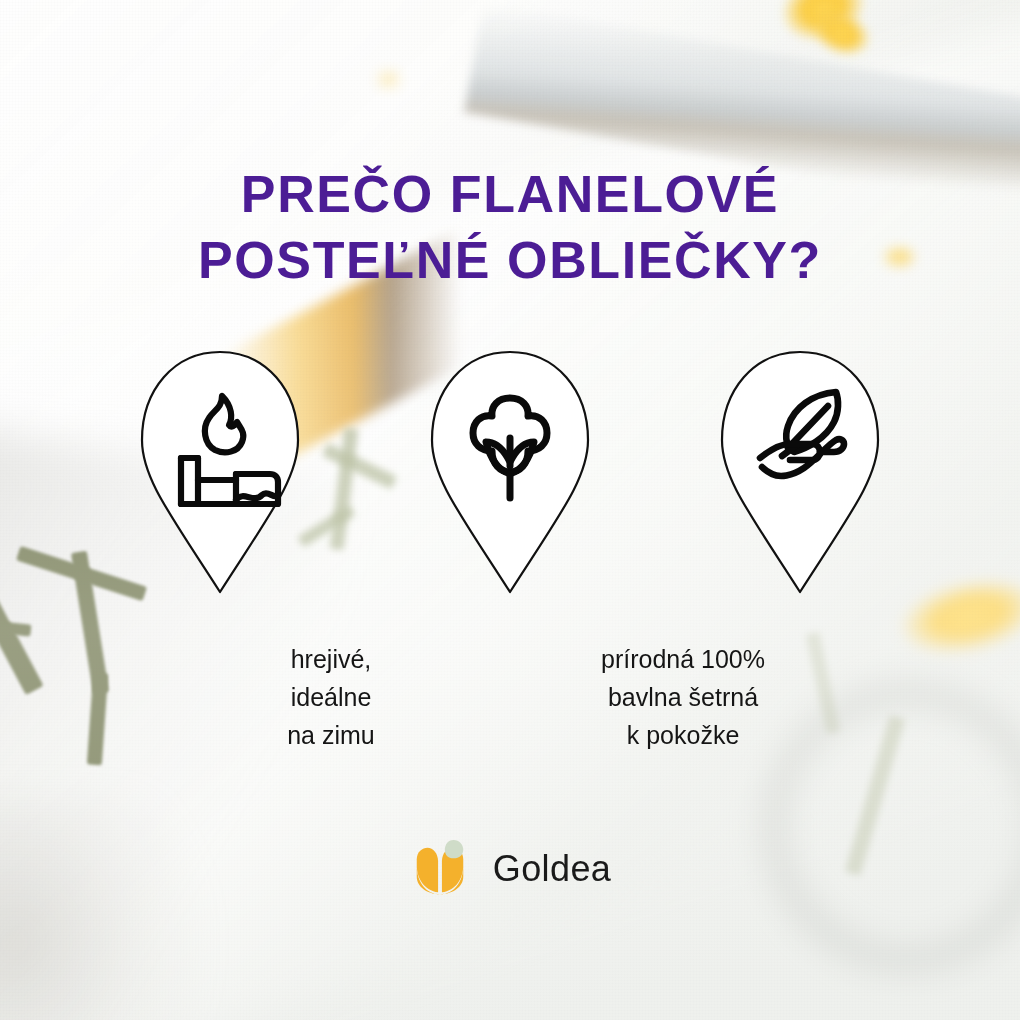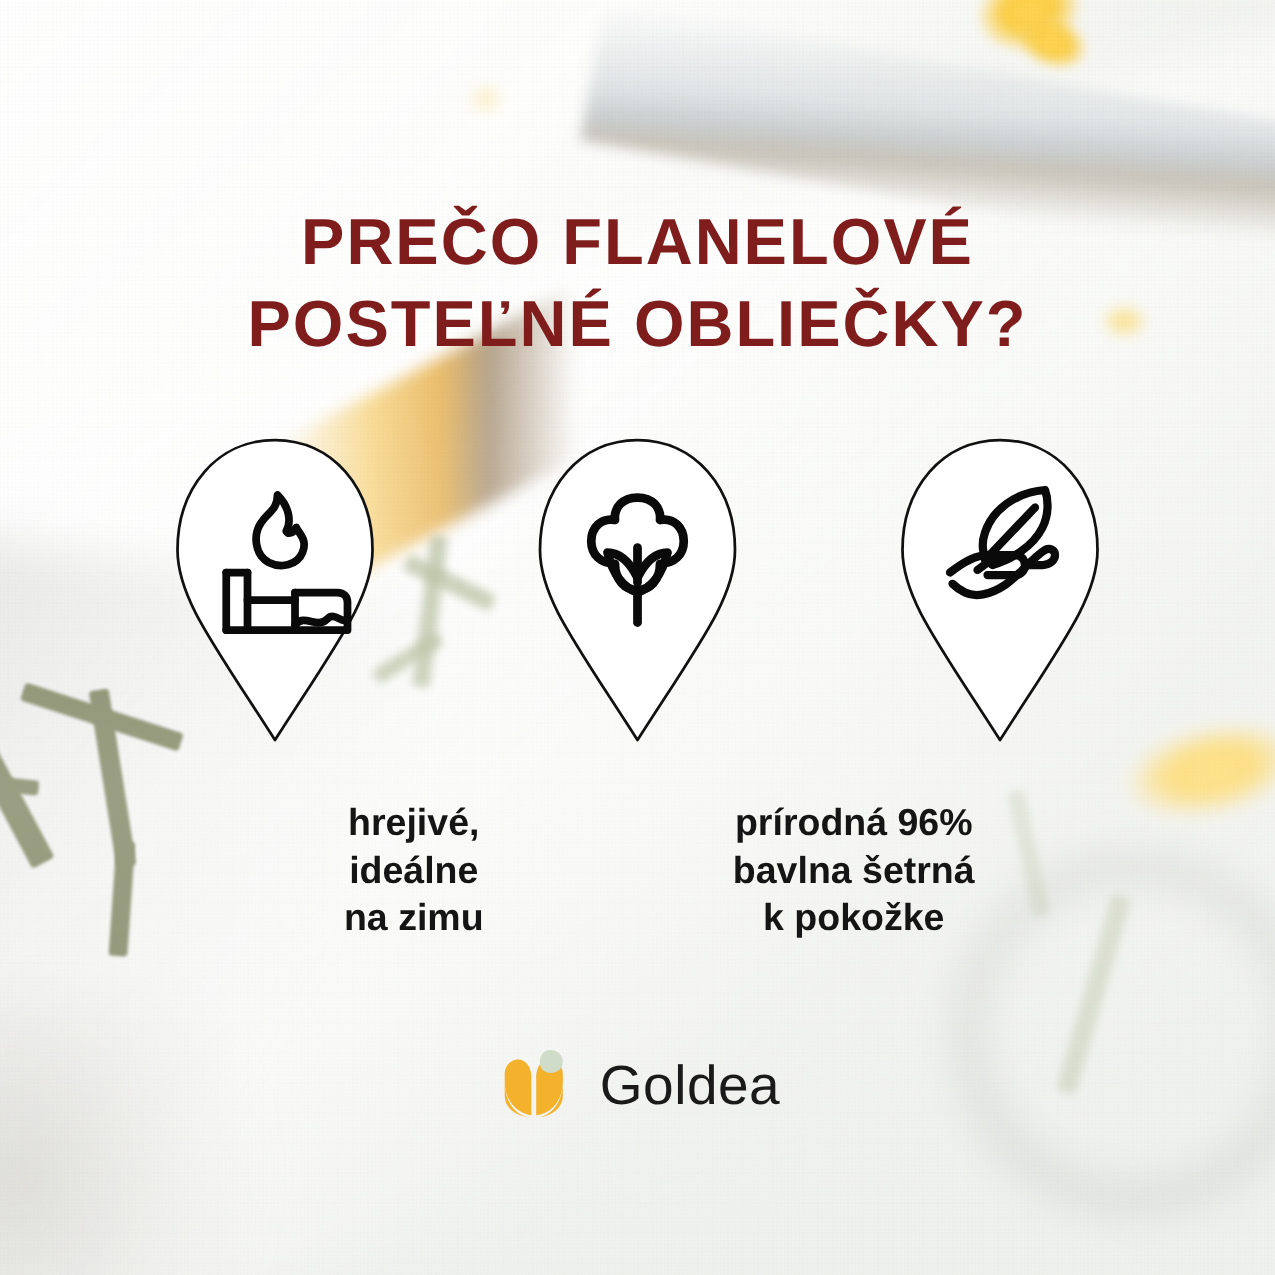--- a/index.html
+++ b/index.html
@@ -190,21 +190,21 @@
     position: absolute;
     inset: 0;
   }
 
   .headline {
     position: absolute;
     top: 126px;
     left: 0;
     width: 100%;
     text-align: center;
-    color: #7f1d1d;
+    color: #4c1d95;
     font-size: 52px;
     line-height: 66px;
     font-weight: 700;
     letter-spacing: 1.6px;
     white-space: pre-line;
   }
 
   .pins {
     position: absolute;
     top: 348px;
@@ -233,41 +233,41 @@
     left: 0;
     width: 100%;
     display: flex;
     justify-content: center;
     gap: 122px;
   }
   .caption {
     width: 230px;
     text-align: center;
     color: #151515;
-    font-size: 30px;
+    font-size: 25px;
     line-height: 38px;
-    font-weight: 700;
+    font-weight: 400;
     white-space: pre-line;
   }
   .caption.c1 { margin-left: -6px; }
 
   .brand {
     position: absolute;
     top: 838px;
     left: 0;
     width: 100%;
     display: flex;
     justify-content: center;
     align-items: center;
     gap: 22px;
   }
   .brand-mark { width: 62px; height: 62px; display: block; }
   .brand-name {
     color: #1a1a1a;
-    font-size: 44px;
+    font-size: 36px;
     line-height: 52px;
     font-weight: 400;
     letter-spacing: 0.4px;
     text-align: right;
   }
 </style>
 </head>
 <body>
 
 <div class="canvas">
@@ -376,21 +376,21 @@
           </svg>
         </div>
       </div>
 
     </div>
 
     <div class="captions">
       <div class="caption c1">hrejivé,
 ideálne
 na zimu</div>
-      <div class="caption">prírodná 96%
+      <div class="caption">prírodná 100%
 bavlna šetrná
 k pokožke</div>
     </div>
 
     <div class="brand">
       <svg class="brand-mark" viewBox="0 0 64 64" fill="none" xmlns="http://www.w3.org/2000/svg">
 
         <path d="M8 22 C8 14 14 10 19 10 C25 10 30 16 30 24 L30 56 C16 54 8 42 8 28 Z" fill="#F4B12C"></path>
 
         <path d="M56 22 C56 14 50 10 45 10 C39 10 34 16 34 24 L34 56 C48 54 56 42 56 28 Z" fill="#F4B12C"></path>

